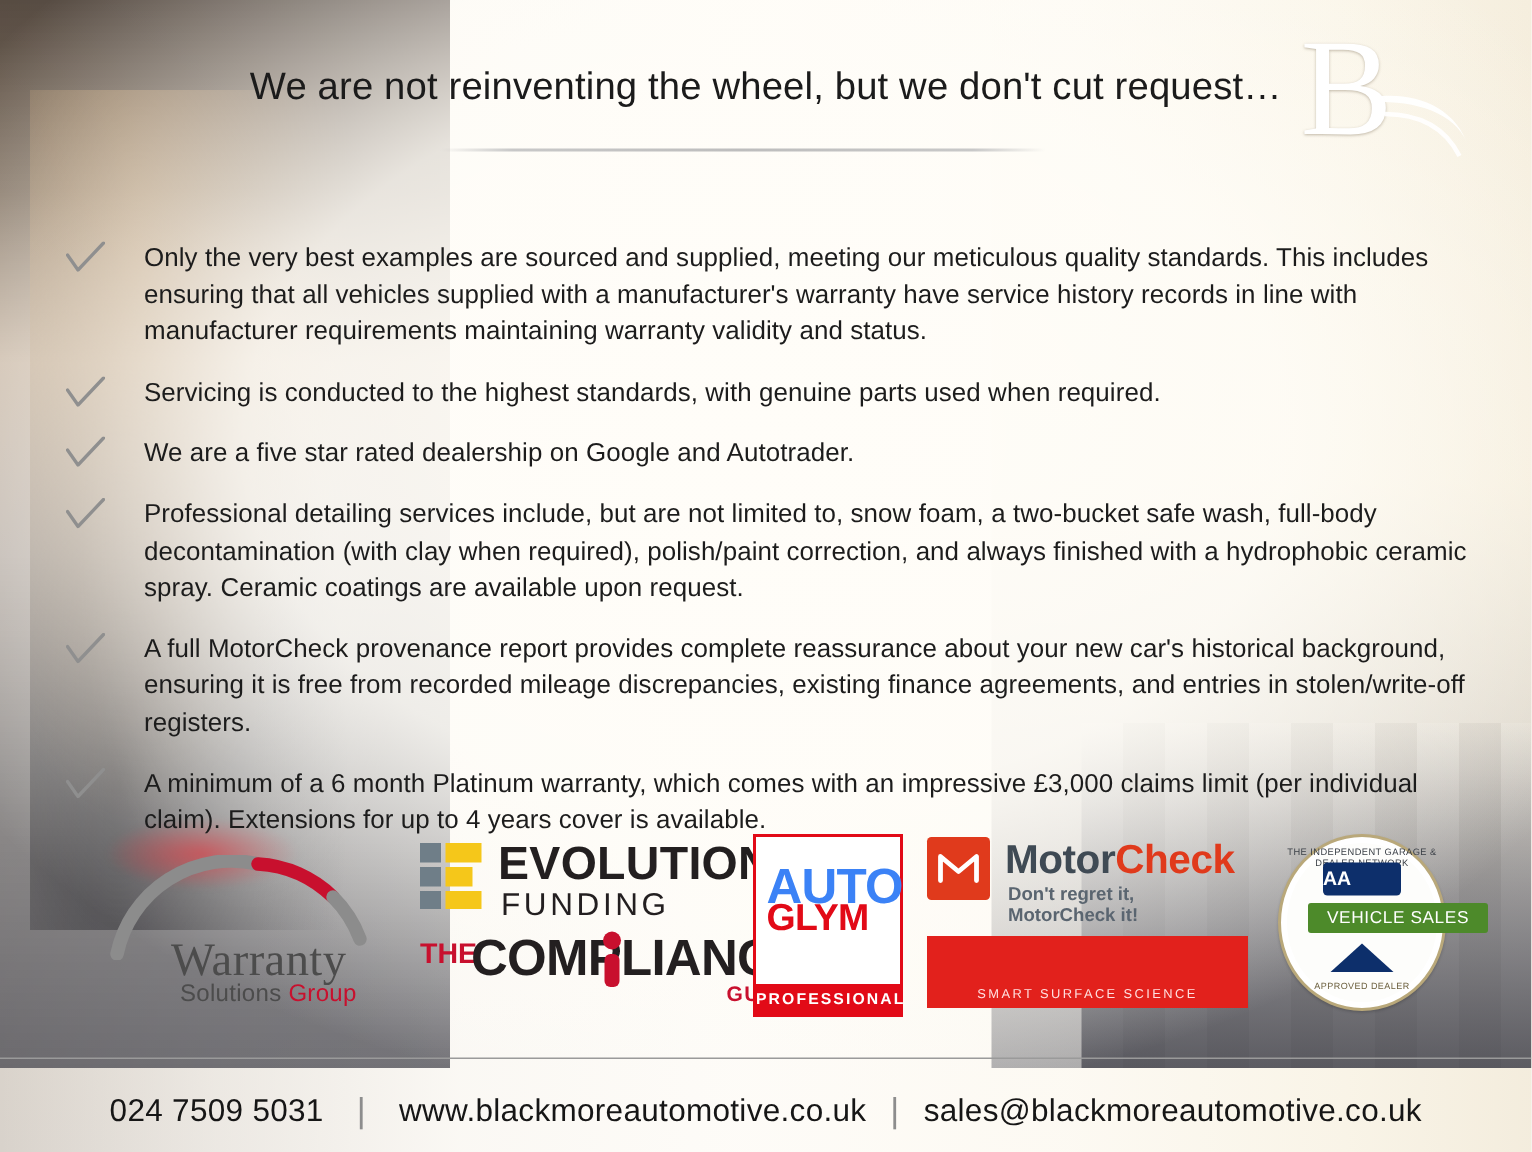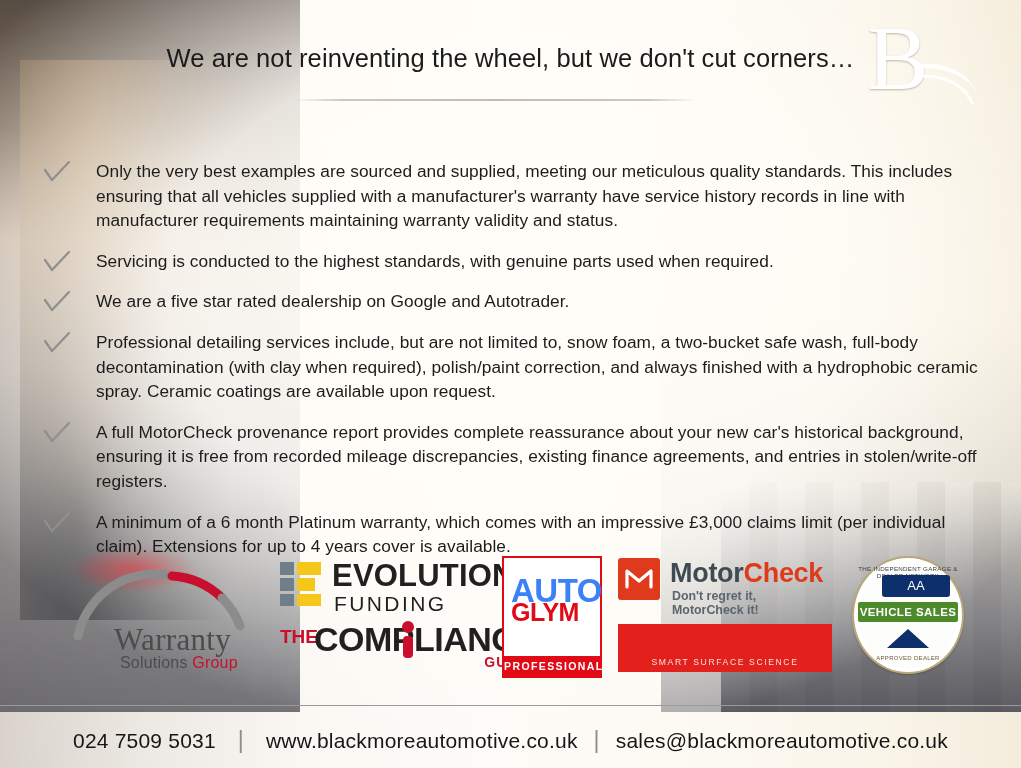--- a/index.html
+++ b/index.html
@@ -285,29 +285,29 @@
     background: #fdfdfb;
     border: 2px solid #b9a87a;
     box-shadow: inset 0 0 0 4px #ffffff, 0 1px 2px rgba(0,0,0,0.18);
   }
   .logo-aa .aa-top {
     position: absolute; left: 0; top: 9px; width: 100%;
     text-align: center; font-size: 6.2px; color: #3a3f46; letter-spacing: 0.3px;
   }
   .logo-aa .aa-badge {
     position: absolute; left: 30px; top: 19px;
-    width: 68px; height: 22px;
+    width: 52px; height: 22px;
     background: #0d2f6b; border-radius: 3px;
-    color: #ffffff; font-size: 13px; font-weight: 400;
-    text-align: center; line-height: 22px;
+    color: #ffffff; font-size: 13px; font-weight: 700;
+    text-align: left; line-height: 22px;
   }
   .logo-aa .aa-vehicle {
-    position: absolute; left: 6px; top: 46px; width: 100px;
+    position: absolute; left: 20px; top: 46px; width: 120px;
     background: #4d8a2a; color: #ffffff;
-    font-size: 11.5px; font-weight: 700; letter-spacing: 0.4px;
+    font-size: 11.5px; font-weight: 400; letter-spacing: 0.4px;
     text-align: center; padding: 4px 0; border-radius: 2px;
   }
   .logo-aa .aa-roof { position: absolute; left: 34px; top: 72px; }
   .logo-aa .aa-bottom {
     position: absolute; left: 0; bottom: 13px; width: 100%;
     text-align: center; font-size: 6px; color: #6a5e3c; letter-spacing: 0.3px;
   }
 
   
   .footer-rule {
@@ -349,21 +349,21 @@
   <div class="bg-wash"></div>
 
   <div class="watermark">
     <div class="b-letter">B</div>
     <svg class="b-swoosh" viewBox="0 0 64 50">
       <path d="M2 6 C26 4, 52 14, 60 40 C54 20, 30 10, 2 10 Z" fill="#ffffff" opacity="0.95"></path>
       <path d="M4 18 C26 18, 44 26, 54 46" stroke="#ffffff" stroke-width="3" fill="none" opacity="0.9"></path>
     </svg>
   </div>
 
-  <div class="heading">We are not reinventing the wheel, but we don't cut corners…</div>
+  <div class="heading">We are not reinventing the wheel, but we don't cut request…</div>
   <div class="rule"></div>
 
   <div class="bullets">
 
     <div class="bullet">
       <span class="check">
         <svg width="26" height="22" viewBox="0 0 26 22">
           <path d="M1 9 L8 19 L25 1" stroke="#8f8f8f" stroke-width="2.2" fill="none" stroke-linecap="round" stroke-linejoin="round"></path>
         </svg>
       </span>

